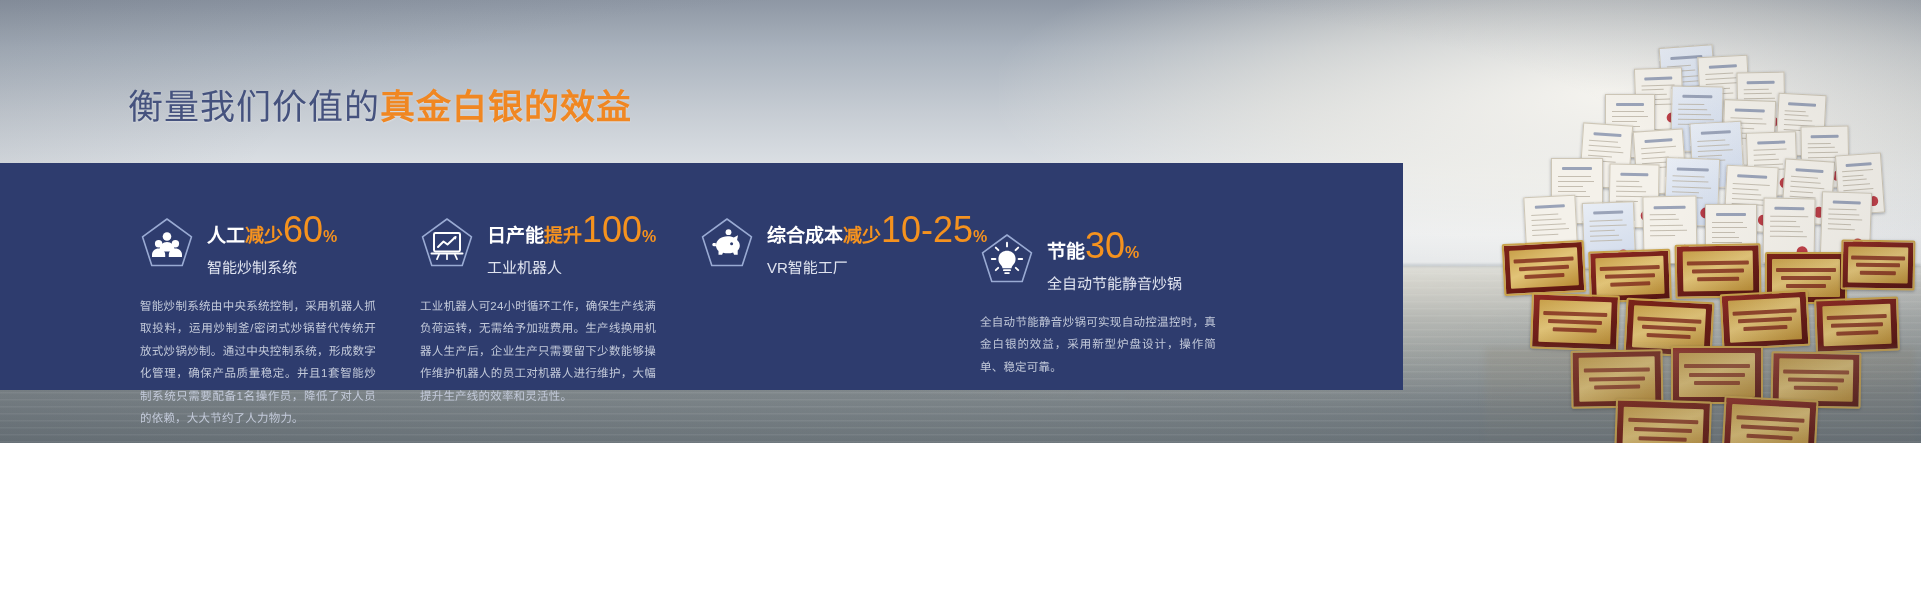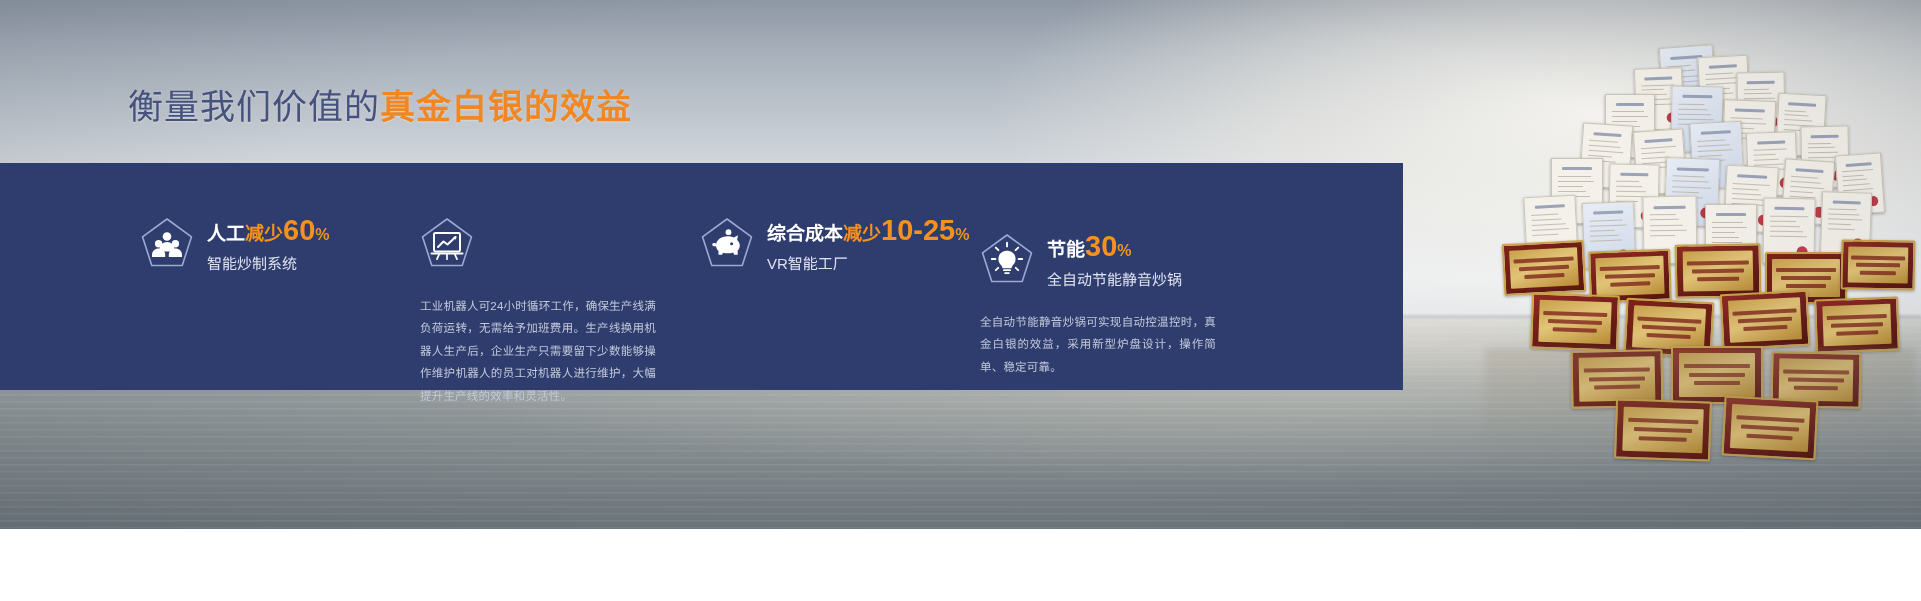--- a/index.html
+++ b/index.html
@@ -4,21 +4,21 @@
 <title>Banner</title>
 <style>
   html,body{margin:0;padding:0;background:#fff;}
   body{
     font-family:"Liberation Sans","DejaVu Sans",sans-serif;
     -webkit-font-smoothing:antialiased;
   }
   .stage{
     position:relative;
     width:1921px;
-    height:529px;
+    height:443px;
     overflow:hidden;
     background:#b9c0c7;
   }
 
   
   .bg-sky{
     position:absolute;left:0;top:0;width:100%;height:60%;
     background:linear-gradient(180deg,#8e97a4 0%,#a9b2bd 18%,#c6ccd3 42%,#dfe3e7 66%,#eceef0 88%,#e7e9ea 100%);
   }
   .bg-sky-glow{
@@ -84,21 +84,21 @@
 
   .card-head{display:flex;align-items:center;gap:13px;height:58px;}
   .icon-wrap{
     position:relative;width:54px;height:56px;flex:0 0 54px;
   }
   .icon-wrap svg{display:block;width:54px;height:56px;}
   .card-titles{display:flex;flex-direction:column;justify-content:center;}
   .title-line{white-space:nowrap;line-height:1.05;}
   .t-white{font-size:19px;font-weight:700;color:#ffffff;}
   .t-orange{font-size:19px;font-weight:700;color:#f5921e;}
-  .t-num{font-size:29px;font-weight:700;color:#f5921e;letter-spacing:0;}
+  .t-num{font-size:36px;font-weight:400;color:#f5921e;letter-spacing:0;}
   .t-pct{font-size:16px;font-weight:800;color:#f5921e;}
   .card-sub{
     font-size:15px;color:#dfe3ef;margin-top:7px;white-space:nowrap;font-weight:400;
   }
   .card-body{
     margin-top:22px;
     font-size:11.5px;
     line-height:1.95;
     color:#c3cada;
     text-align:justify;
@@ -498,36 +498,43 @@
       <path d="M28.8 38.8c0-3.6 2.9-6.3 6.6-6.3s6.6 2.7 6.6 6.3v2.3H28.8z" fill="#fff"></path>
     </svg>
               </span>
       <span class="card-titles">
         <span class="title-line">
           <span class="t-white">人工</span><span class="t-orange">减少</span><span class="t-num">60</span><span class="t-pct">%</span>
         </span>
         <span class="card-sub">智能炒制系统</span>
       </span>
     </div>
+    <div class="card-body">智能炒制系统由中央系统控制，采用机器人抓取投料，运用炒制釜/密闭式炒锅替代传统开放式炒锅炒制。通过中央控制系统，形成数字化管理，确保产品质量稳定。并且1套智能炒制系统只需要配备1名操作员，降低了对人员的依赖，大大节约了人力物力。</div>
           </div>
           <div class="card">
     <div class="card-head">
       <span class="icon-wrap">
                 <svg viewBox="0 0 54 56" xmlns="http://www.w3.org/2000/svg">
       <path d="M27 3 L51.5 20.8 L42.2 49.5 L11.8 49.5 L2.5 20.8 Z" fill="none" stroke="#9fb0d8" stroke-width="1.6" stroke-linejoin="round" opacity=".95"></path>
 
       <rect x="14" y="17" width="26" height="18.5" rx="1.4" fill="none" stroke="#fff" stroke-width="2"></rect>
       <polyline points="18,31 23.5,25.5 27.5,28.5 35.5,21" fill="none" stroke="#fff" stroke-width="2" stroke-linecap="round" stroke-linejoin="round"></polyline>
       <polygon points="33,21 36.4,20.4 36,23.8" fill="#fff"></polygon>
       <line x1="11.5" y1="37.6" x2="42.5" y2="37.6" stroke="#fff" stroke-width="2" stroke-linecap="round"></line>
       <line x1="19" y1="38.6" x2="17" y2="43.2" stroke="#fff" stroke-width="1.7" stroke-linecap="round"></line>
       <line x1="27" y1="38.6" x2="27" y2="43.2" stroke="#fff" stroke-width="1.7" stroke-linecap="round"></line>
       <line x1="35" y1="38.6" x2="37" y2="43.2" stroke="#fff" stroke-width="1.7" stroke-linecap="round"></line>
     </svg>
               </span>
+      <span class="card-titles">
+        <span class="title-line">
+          <span class="t-white">日产能</span><span class="t-orange">提升</span><span class="t-num">100</span><span class="t-pct">%</span>
+        </span>
+        <span class="card-sub">工业机器人</span>
+      </span>
     </div>
     <div class="card-body">工业机器人可24小时循环工作，确保生产线满负荷运转，无需给予加班费用。生产线换用机器人生产后，企业生产只需要留下少数能够操作维护机器人的员工对机器人进行维护，大幅提升生产线的效率和灵活性。</div>
           </div>
           <div class="card">
     <div class="card-head">
       <span class="icon-wrap">
                 <svg viewBox="0 0 54 56" xmlns="http://www.w3.org/2000/svg">
       <path d="M27 3 L51.5 20.8 L42.2 49.5 L11.8 49.5 L2.5 20.8 Z" fill="none" stroke="#9fb0d8" stroke-width="1.6" stroke-linejoin="round" opacity=".95"></path>
 
       <path d="M16 29.5c0-5.4 5.2-9.3 11.6-9.3 2.3 0 4.4.5 6.2 1.4l4.2-2.3-.9 4.6c1.7 1.5 2.7 3.4 2.7 5.6 0 1.9-.8 3.7-2.1 5.1v4.2h-3.6l-1-2.4c-1.7.6-3.6.9-5.5.9-1.6 0-3.2-.2-4.6-.6l-.9 2.1h-3.6v-3.9c-1.4-1.3-2.3-2.9-2.5-4.7h-2.2c-.8 0-1.5-.7-1.5-1.6s.7-1.6 1.5-1.6h1.9z" fill="#fff"></path>

